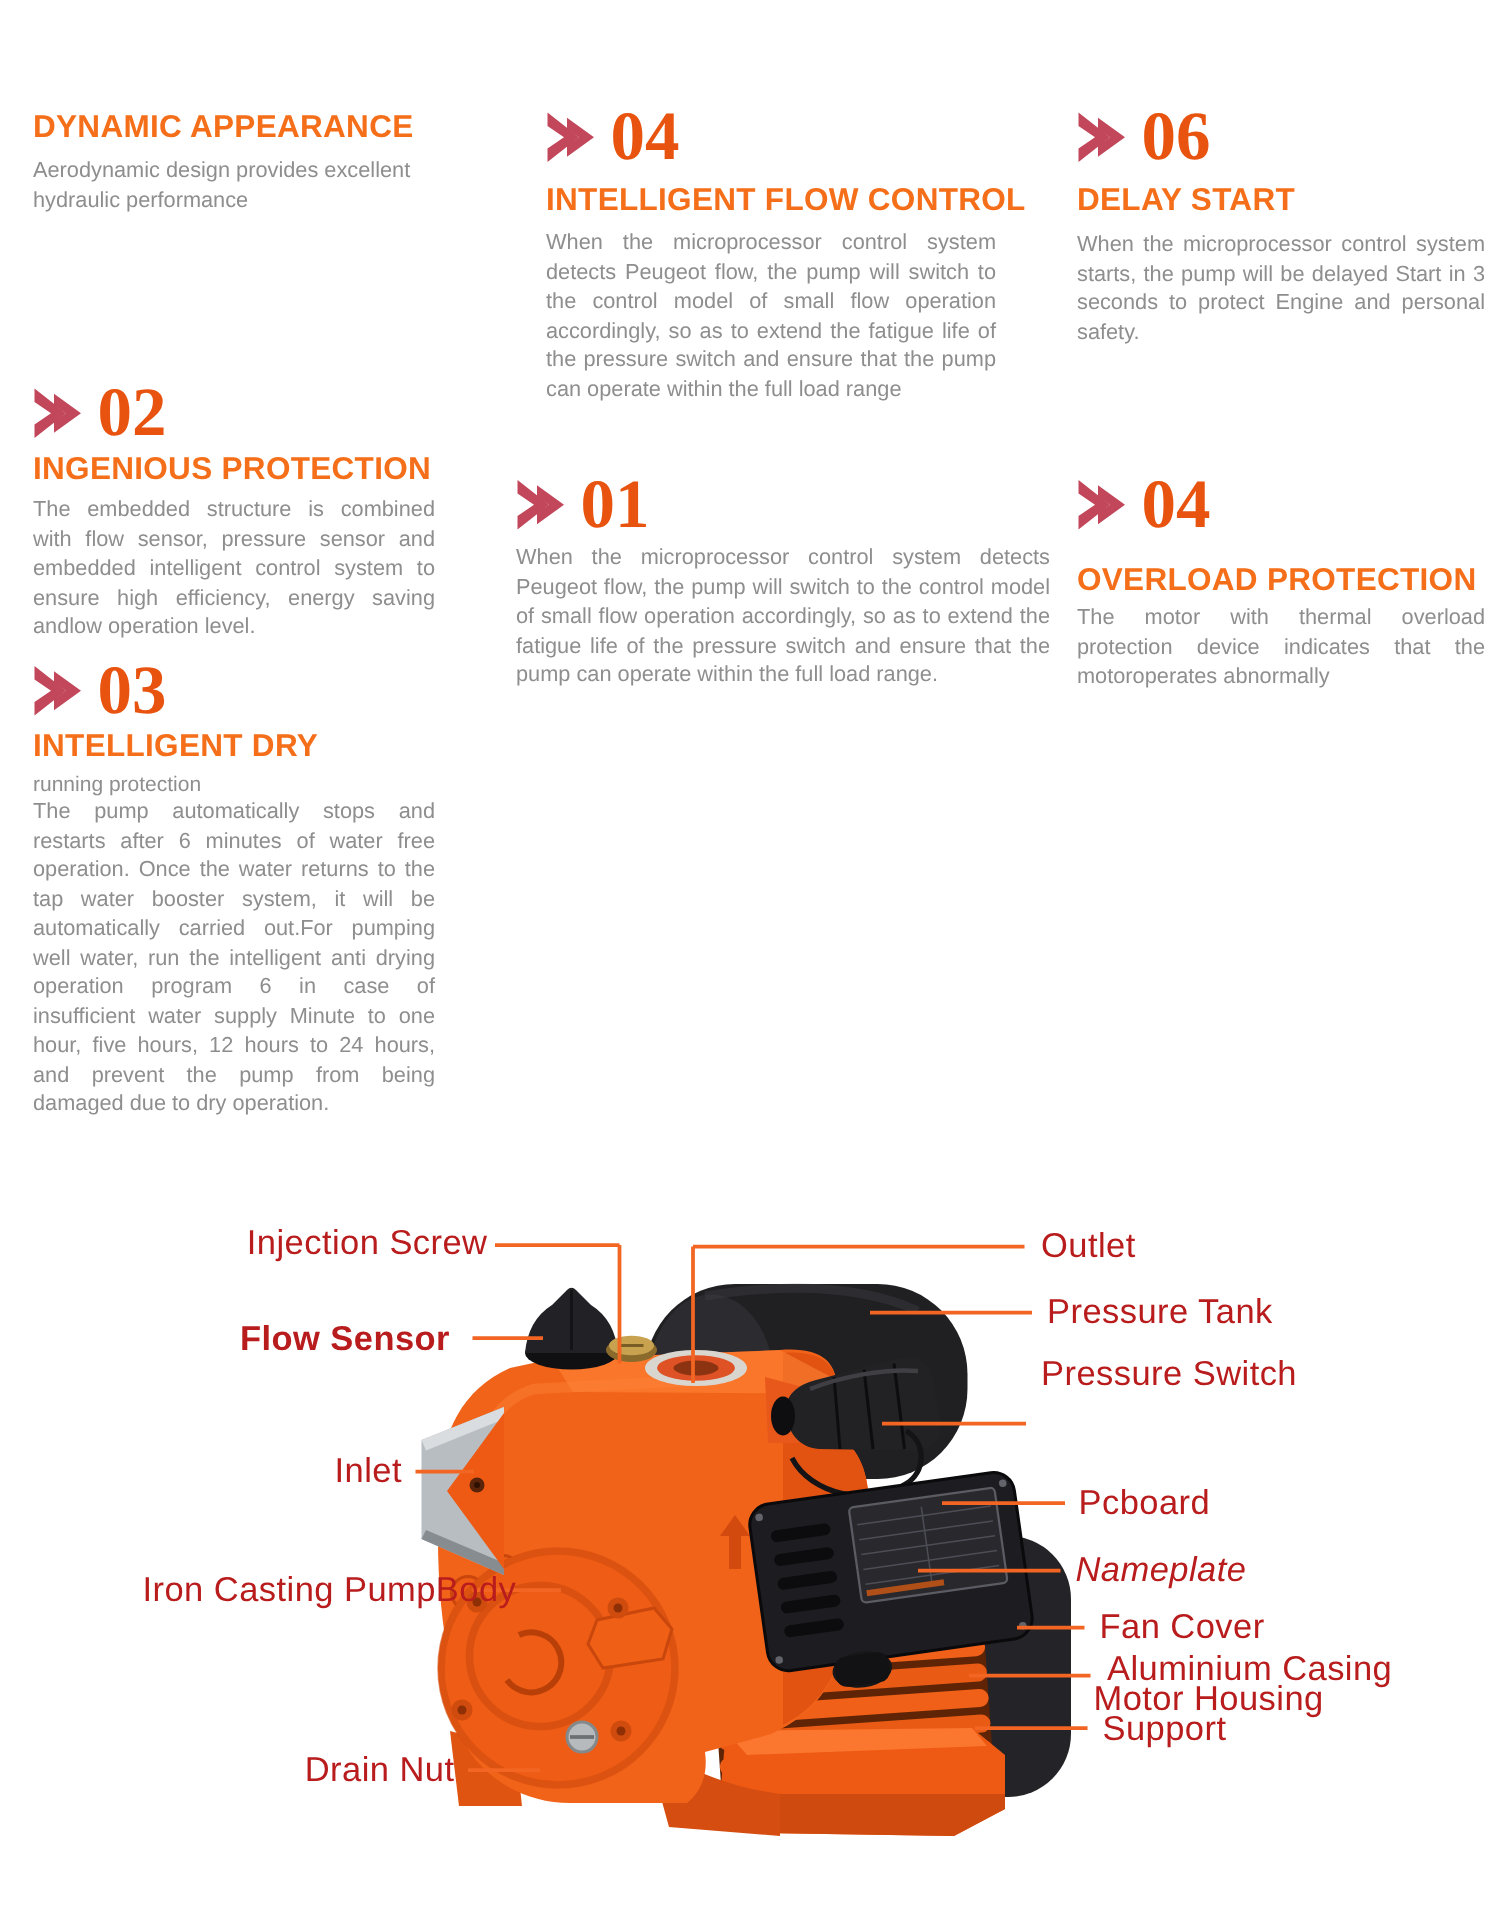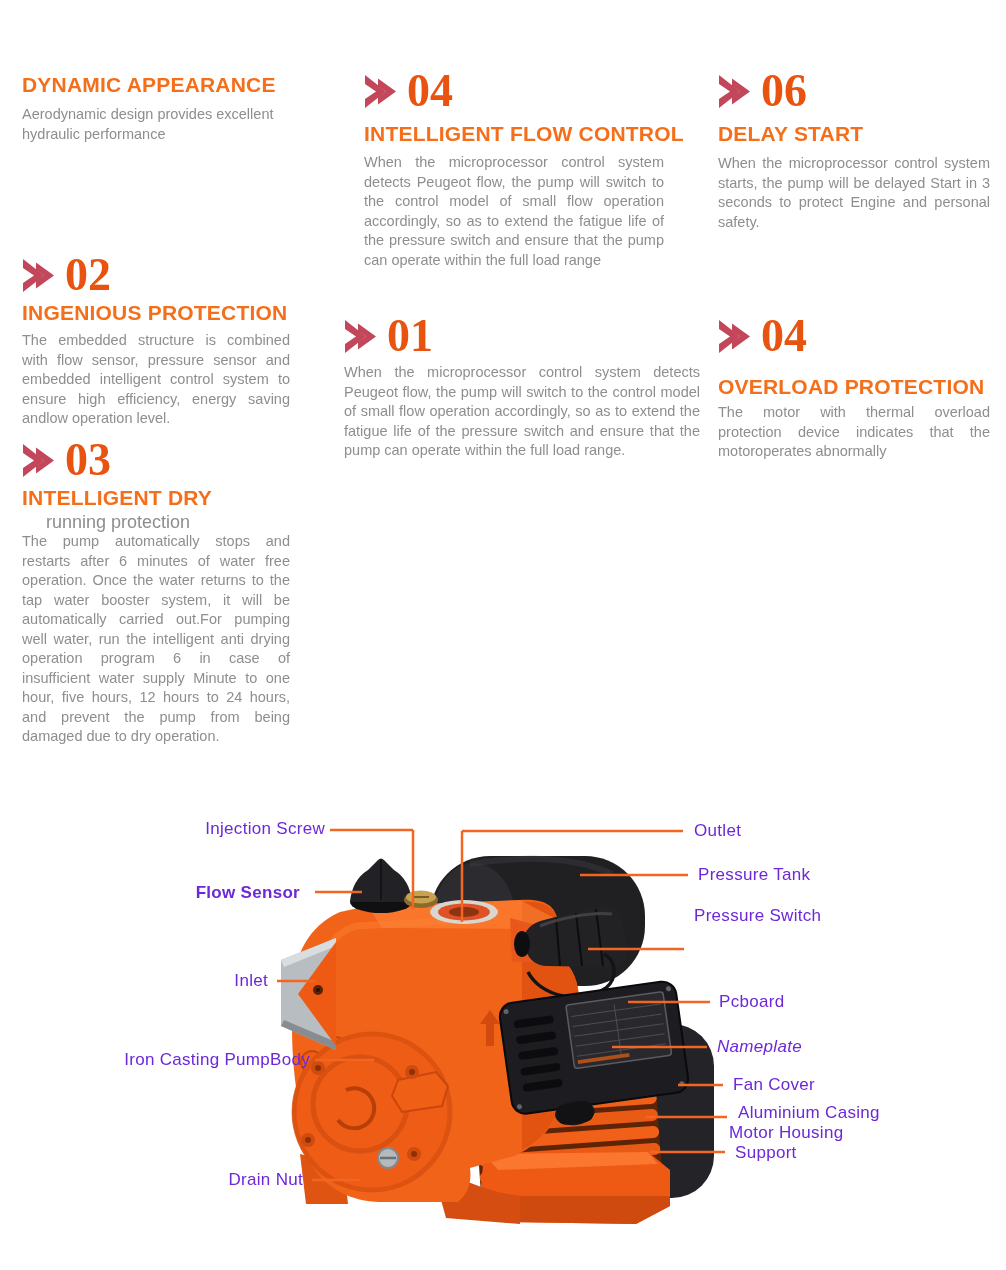--- a/index.html
+++ b/index.html
@@ -9,39 +9,39 @@
   }
   
   .feature{position:absolute;}
   .num-row{display:flex;align-items:center;gap:10px;height:46px;}
   .chev{width:33px;height:35px;flex:0 0 auto;}
   .num{
     font-family:"Liberation Serif",serif;font-weight:bold;font-size:46px;line-height:46px;
     color:#e8540f;
   }
   .title{font-weight:bold;font-size:21px;line-height:24px;color:#f56f1a;letter-spacing:.2px;}
-  .subtitle{font-size:18px;line-height:17px;color:#8e8e8e;margin-left:24px;}
+  .subtitle{font-size:14px;line-height:17px;color:#8e8e8e;}
   .body{font-size:14.5px;line-height:19.5px;color:#8e8e8e;text-align:justify;}
   .f1{left:22px;top:68px;width:268px;}
   .f1 .title{margin-top:5px}.f1 .body{margin-top:8px;text-align:left;width:252px;}
   .f2{left:22px;top:252px;width:268px;}
   .f2 .title{margin-top:3px}.f2 .body{margin-top:6px}
   .f3{left:22px;top:437px;width:268px;}
   .f3 .title{margin-top:3px}.f3 .subtitle{margin-top:4px}.f3 .body{margin-top:1px}
   .f4{left:364px;top:68px;width:356px;}
   .f4 .title{margin-top:8px}.f4 .body{margin-top:7px;width:300px;}
   .f5{left:344px;top:313px;width:356px;}
   .f5 .title{margin-top:16px}.f5 .body{margin-top:4px}
   .f6{left:718px;top:68px;width:272px;}
   .f6 .title{margin-top:8px}.f6 .body{margin-top:8px}
   .f7{left:718px;top:313px;width:272px;}
   .f7 .title{margin-top:16px}.f7 .body{margin-top:4px}
   
   #pump-svg{position:absolute;left:0;top:810px;width:1006px;height:460px;}
-  .dlabel{position:absolute;font-size:17px;line-height:19px;color:#6d28d9;letter-spacing:.3px;white-space:nowrap;}
+  .dlabel{position:absolute;font-size:23px;line-height:19px;color:#b91c1c;letter-spacing:.3px;white-space:nowrap;}
   .lab-injection{left:140px;top:819px;width:185px;text-align:right;}
   .lab-flow{left:140px;top:883px;width:160px;text-align:right;font-weight:bold;}
   .lab-inlet{left:140px;top:971px;width:128px;text-align:right;}
   .lab-pumpbody{left:95px;top:1050px;width:215px;text-align:right;}
   .lab-drain{left:120px;top:1170px;width:183px;text-align:right;}
   .lab-outlet{left:694px;top:821px;}
   .lab-tank{left:698px;top:865px;}
   .lab-switch{left:694px;top:906px;}
   .lab-pcboard{left:719px;top:992px;}
   .lab-nameplate{left:717px;top:1037px;font-style:italic;}

